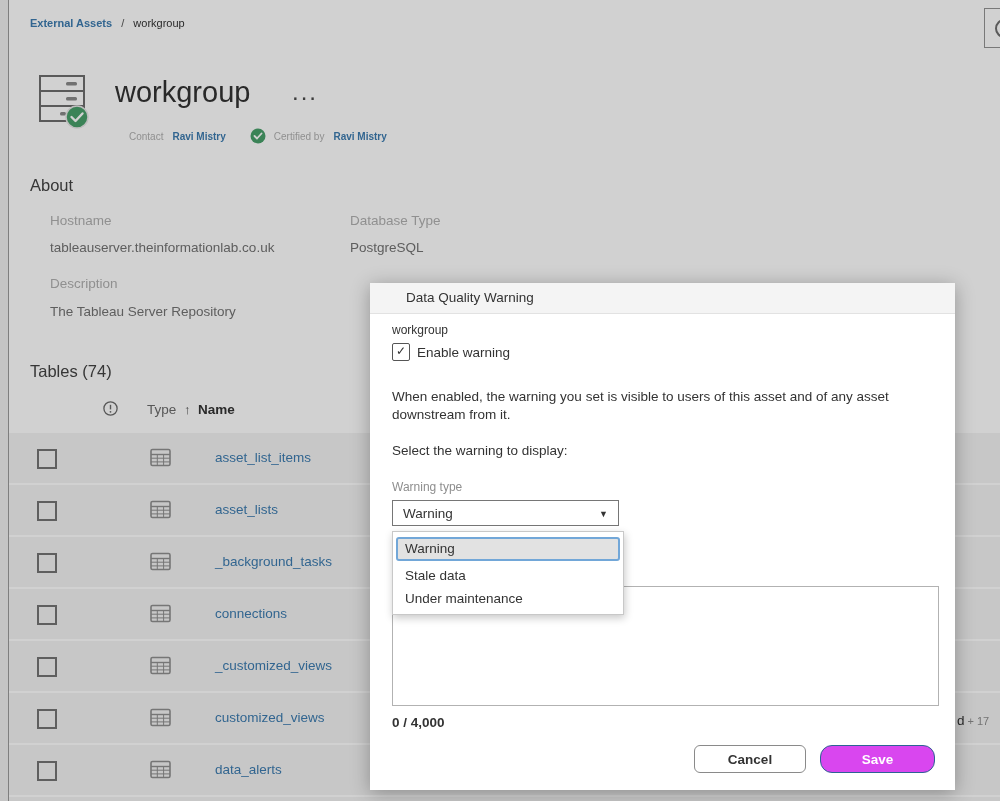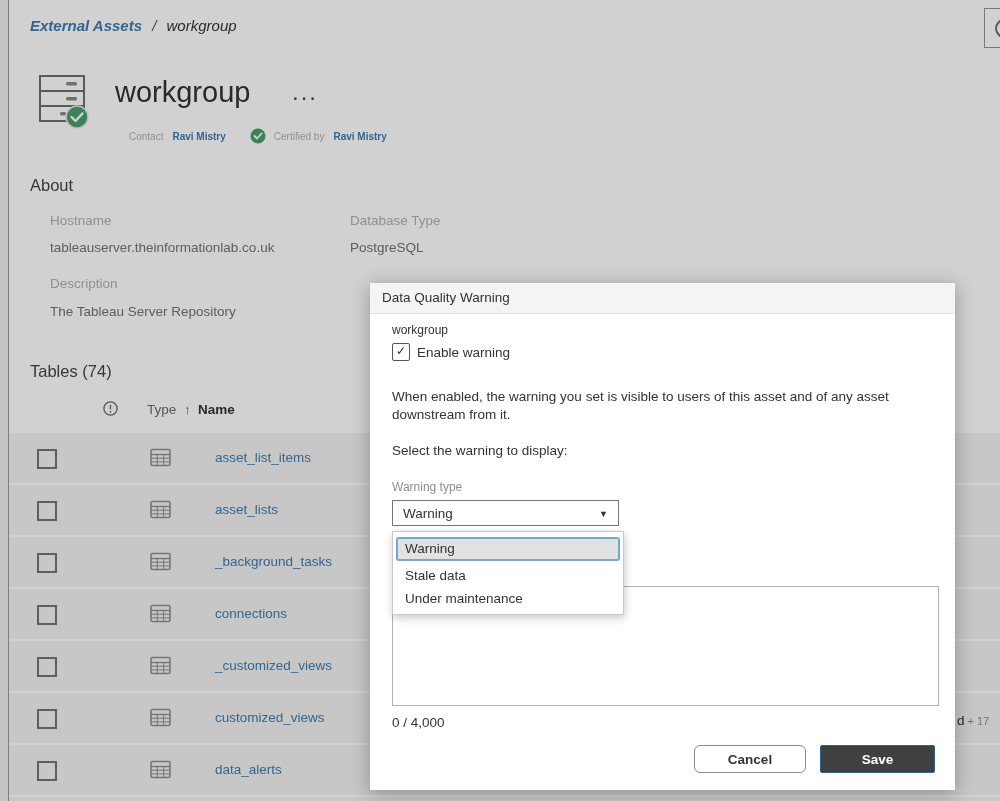--- a/index.html
+++ b/index.html
@@ -2,21 +2,21 @@
 <html><head>
 <meta charset="utf-8">
 <style>
   html,body{margin:0;padding:0;background:#888;}
   .screen{position:relative;width:1000px;height:801px;overflow:hidden;background:#ffffff;
           font-family:"Liberation Sans",sans-serif;color:#333;}
   
   .left-edge{position:absolute;left:0;top:0;width:8px;height:801px;background:#f0f0f0;
              border-right:1px solid #9a9a9a;z-index:2;}
   
-  .breadcrumb{position:absolute;left:30px;top:17px;font-size:15px;z-index:1;font-style:italic;}
+  .breadcrumb{position:absolute;left:30px;top:17px;font-size:11px;z-index:1;}
   .breadcrumb .root{color:#3d7cb0;font-weight:700;text-decoration:none;cursor:pointer;}
   .breadcrumb .sep{color:#555;margin:0 6px;}
   .breadcrumb .cur{color:#333;}
   
   .topright-btn{position:absolute;left:984px;top:8px;width:40px;height:38px;background:#fff;
                 border:1px solid #949494;z-index:1;display:flex;align-items:center;}
   .topright-btn .ring{width:15px;height:15px;border:2px solid #6e6e6e;border-radius:50%;margin-left:10px;}
   
   .db-icon{position:absolute;left:33px;top:71px;z-index:1;}
   .page-title{position:absolute;left:115px;top:76px;font-size:29px;color:#333;z-index:1;}
@@ -43,43 +43,43 @@
   .trow .tname{position:absolute;left:206px;top:17px;font-size:13.5px;color:#3d7cb0;cursor:pointer;}
   .frag{position:absolute;left:957px;top:711px;z-index:1;white-space:nowrap;}
   .frag .d{font-size:13.5px;color:#333;}
   .frag .plus{font-size:11px;color:#8d8d8d;margin-left:3px;}
   
   .overlay{position:absolute;left:0;top:0;width:1000px;height:801px;background:rgba(0,0,0,0.18);z-index:5;}
   
   .modal{position:absolute;left:370px;top:283px;width:585px;height:507px;background:#fff;z-index:10;
          box-shadow:0 3px 18px rgba(0,0,0,0.3);}
   .modal-header{height:30px;background:#f4f4f4;border-bottom:1px solid #e2e2e2;line-height:30px;
-                padding-left:12px;font-size:13.5px;color:#333;}
+                padding-left:36px;font-size:13.5px;color:#333;}
   .m-asset{position:absolute;left:22px;top:40px;font-size:12px;color:#333;}
   .m-check{position:absolute;left:22px;top:60px;width:16px;height:16px;border:1.5px solid #555;
            border-radius:2px;background:#fff;text-align:center;line-height:15px;font-size:12px;color:#333;cursor:pointer;}
   .m-check-lbl{position:absolute;left:47px;top:62px;font-size:13.5px;color:#333;}
   .m-desc{position:absolute;left:22px;top:105px;width:545px;font-size:13.5px;line-height:18px;color:#333;}
   .m-prompt{position:absolute;left:22px;top:160px;font-size:13.5px;color:#333;}
   .m-wtlabel{position:absolute;left:22px;top:197px;font-size:12px;color:#8e8e8e;}
   .m-select{position:absolute;left:22px;top:217px;width:227px;height:26px;border:1px solid #767676;
             background:#fff;font-size:13.5px;line-height:26px;padding-left:10px;box-sizing:border-box;cursor:pointer;}
   .m-select .caret{position:absolute;right:10px;top:0;font-size:9px;color:#333;line-height:26px;}
   .m-textarea{position:absolute;left:22px;top:303px;width:541px;height:114px;border:1px solid #b2b2b2;
               resize:none;font-family:"Liberation Sans",sans-serif;font-size:13.5px;box-sizing:content-box;}
   .m-list{position:absolute;left:22px;top:248px;width:230px;background:#fff;border:1px solid #c8c8c8;
           box-shadow:1px 3px 8px rgba(0,0,0,0.22);z-index:30;padding:2px 0 4px 0;}
   .m-opt-sel{margin:3px;height:20px;line-height:20px;background:#e2e2e2;border:2px solid #72a7d8;
              border-radius:3px;padding-left:7px;font-size:13.5px;color:#333;cursor:pointer;}
   .m-opt{padding:4px 0 4px 12px;font-size:13.5px;color:#333;cursor:pointer;}
-  .m-counter{position:absolute;left:22px;top:432px;font-size:13.5px;color:#333;}
+  .m-counter{position:absolute;left:22px;top:432px;font-size:13.5px;color:#333;font-weight:bold;}
   .m-btns{position:absolute;right:20px;top:462px;display:flex;gap:14px;}
   .btn-cancel{width:112px;height:28px;background:#fff;border:1px solid #8a8a8a;border-radius:6px;
               font-family:"Liberation Sans",sans-serif;font-size:13.5px;font-weight:700;color:#333;cursor:pointer;}
-  .btn-save{width:115px;height:28px;background:#404040;border:1px solid #2d6394;border-radius:2px;
+  .btn-save{width:115px;height:28px;background:#d946ef;border:1px solid #2d6394;border-radius:12px;
             font-family:"Liberation Sans",sans-serif;font-size:13.5px;font-weight:700;color:#fff;cursor:pointer;}
 </style>
 </head>
 <body>
 
 <div class="screen">
 
   <div class="left-edge"></div>
 
   <div class="breadcrumb">

